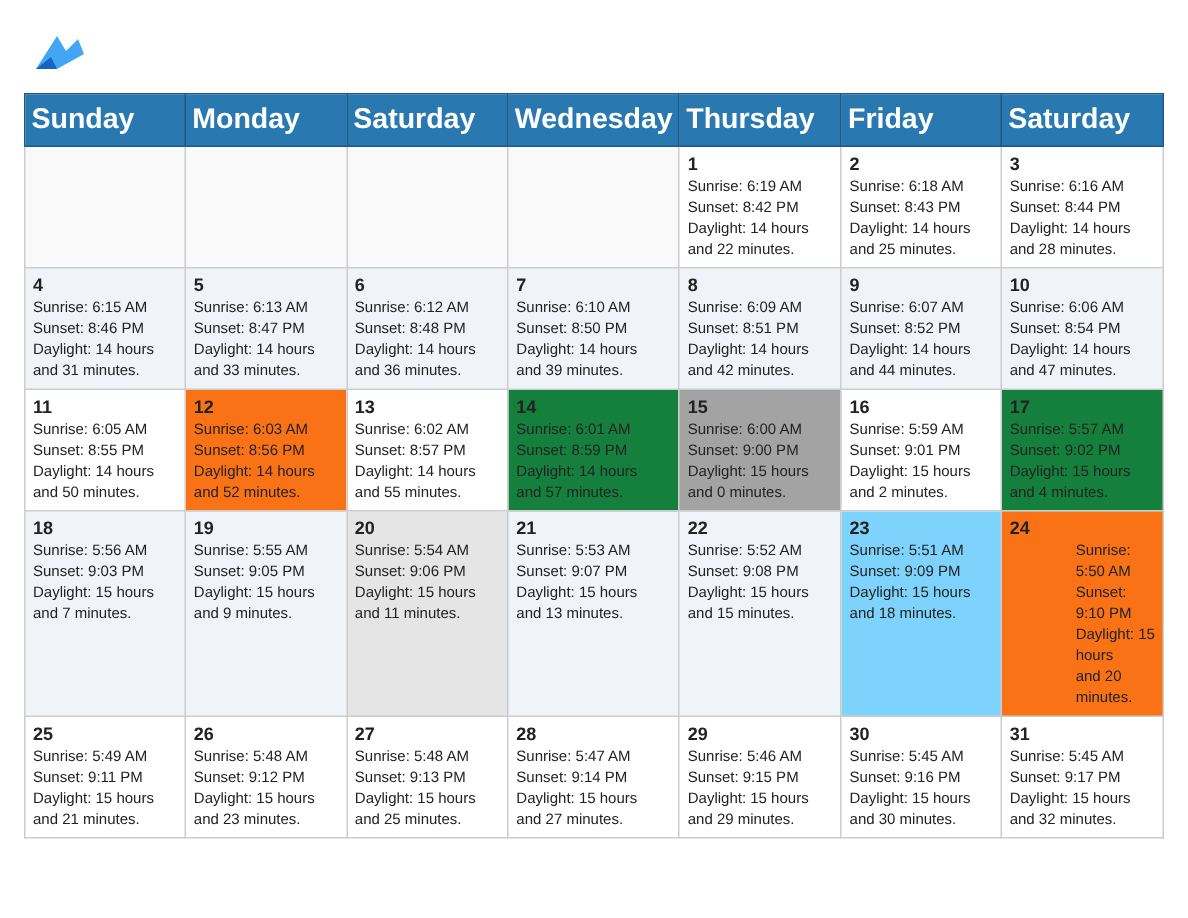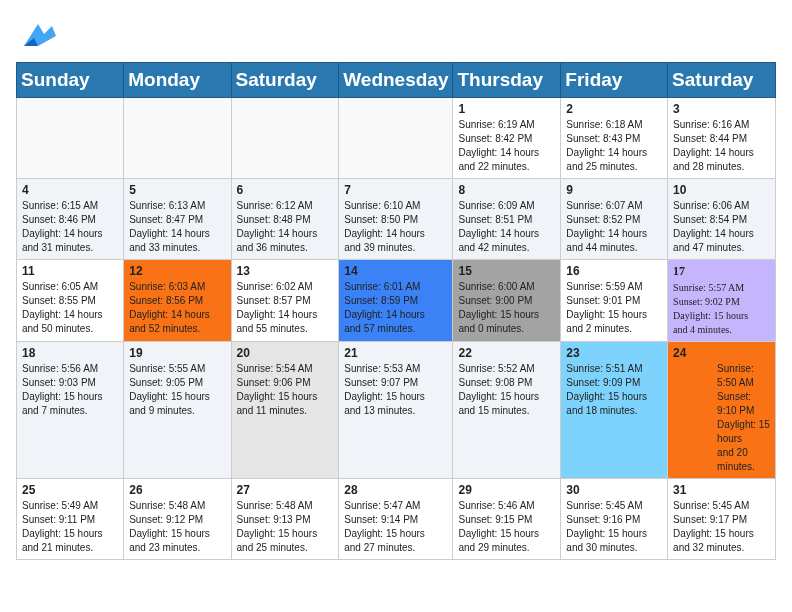--- a/index.html
+++ b/index.html
@@ -207,42 +207,42 @@
 Daylight: 14 hours
 and 52 minutes.</div>
         </td>
         <td style="background: rgb(255, 255, 255);">
           <span class="day-num">13</span>
           <div class="day-info" style="white-space: pre-line;">Sunrise: 6:02 AM
 Sunset: 8:57 PM
 Daylight: 14 hours
 and 55 minutes.</div>
         </td>
-        <td style="background: #3b82f6;">
+        <td style="background: #15803d;">
           <span class="day-num">14</span>
           <div class="day-info" style="white-space: pre-line;">Sunrise: 6:01 AM
 Sunset: 8:59 PM
 Daylight: 14 hours
 and 57 minutes.</div>
         </td>
         <td style="background: #a3a3a3;">
           <span class="day-num">15</span>
           <div class="day-info" style="white-space: pre-line;">Sunrise: 6:00 AM
 Sunset: 9:00 PM
 Daylight: 15 hours
 and 0 minutes.</div>
         </td>
         <td style="background: rgb(255, 255, 255);">
           <span class="day-num">16</span>
           <div class="day-info" style="white-space: pre-line;">Sunrise: 5:59 AM
 Sunset: 9:01 PM
 Daylight: 15 hours
 and 2 minutes.</div>
         </td>
-        <td style="background: #c4b5fd; font-family: Liberation Serif, serif;">
+        <td style="background: #15803d;">
           <span class="day-num">17</span>
           <div class="day-info" style="white-space: pre-line;">Sunrise: 5:57 AM
 Sunset: 9:02 PM
 Daylight: 15 hours
 and 4 minutes.</div>
         </td>
       </tr>
       <tr>
         <td style="background: rgb(240, 244, 248);">
           <span class="day-num">18</span>

